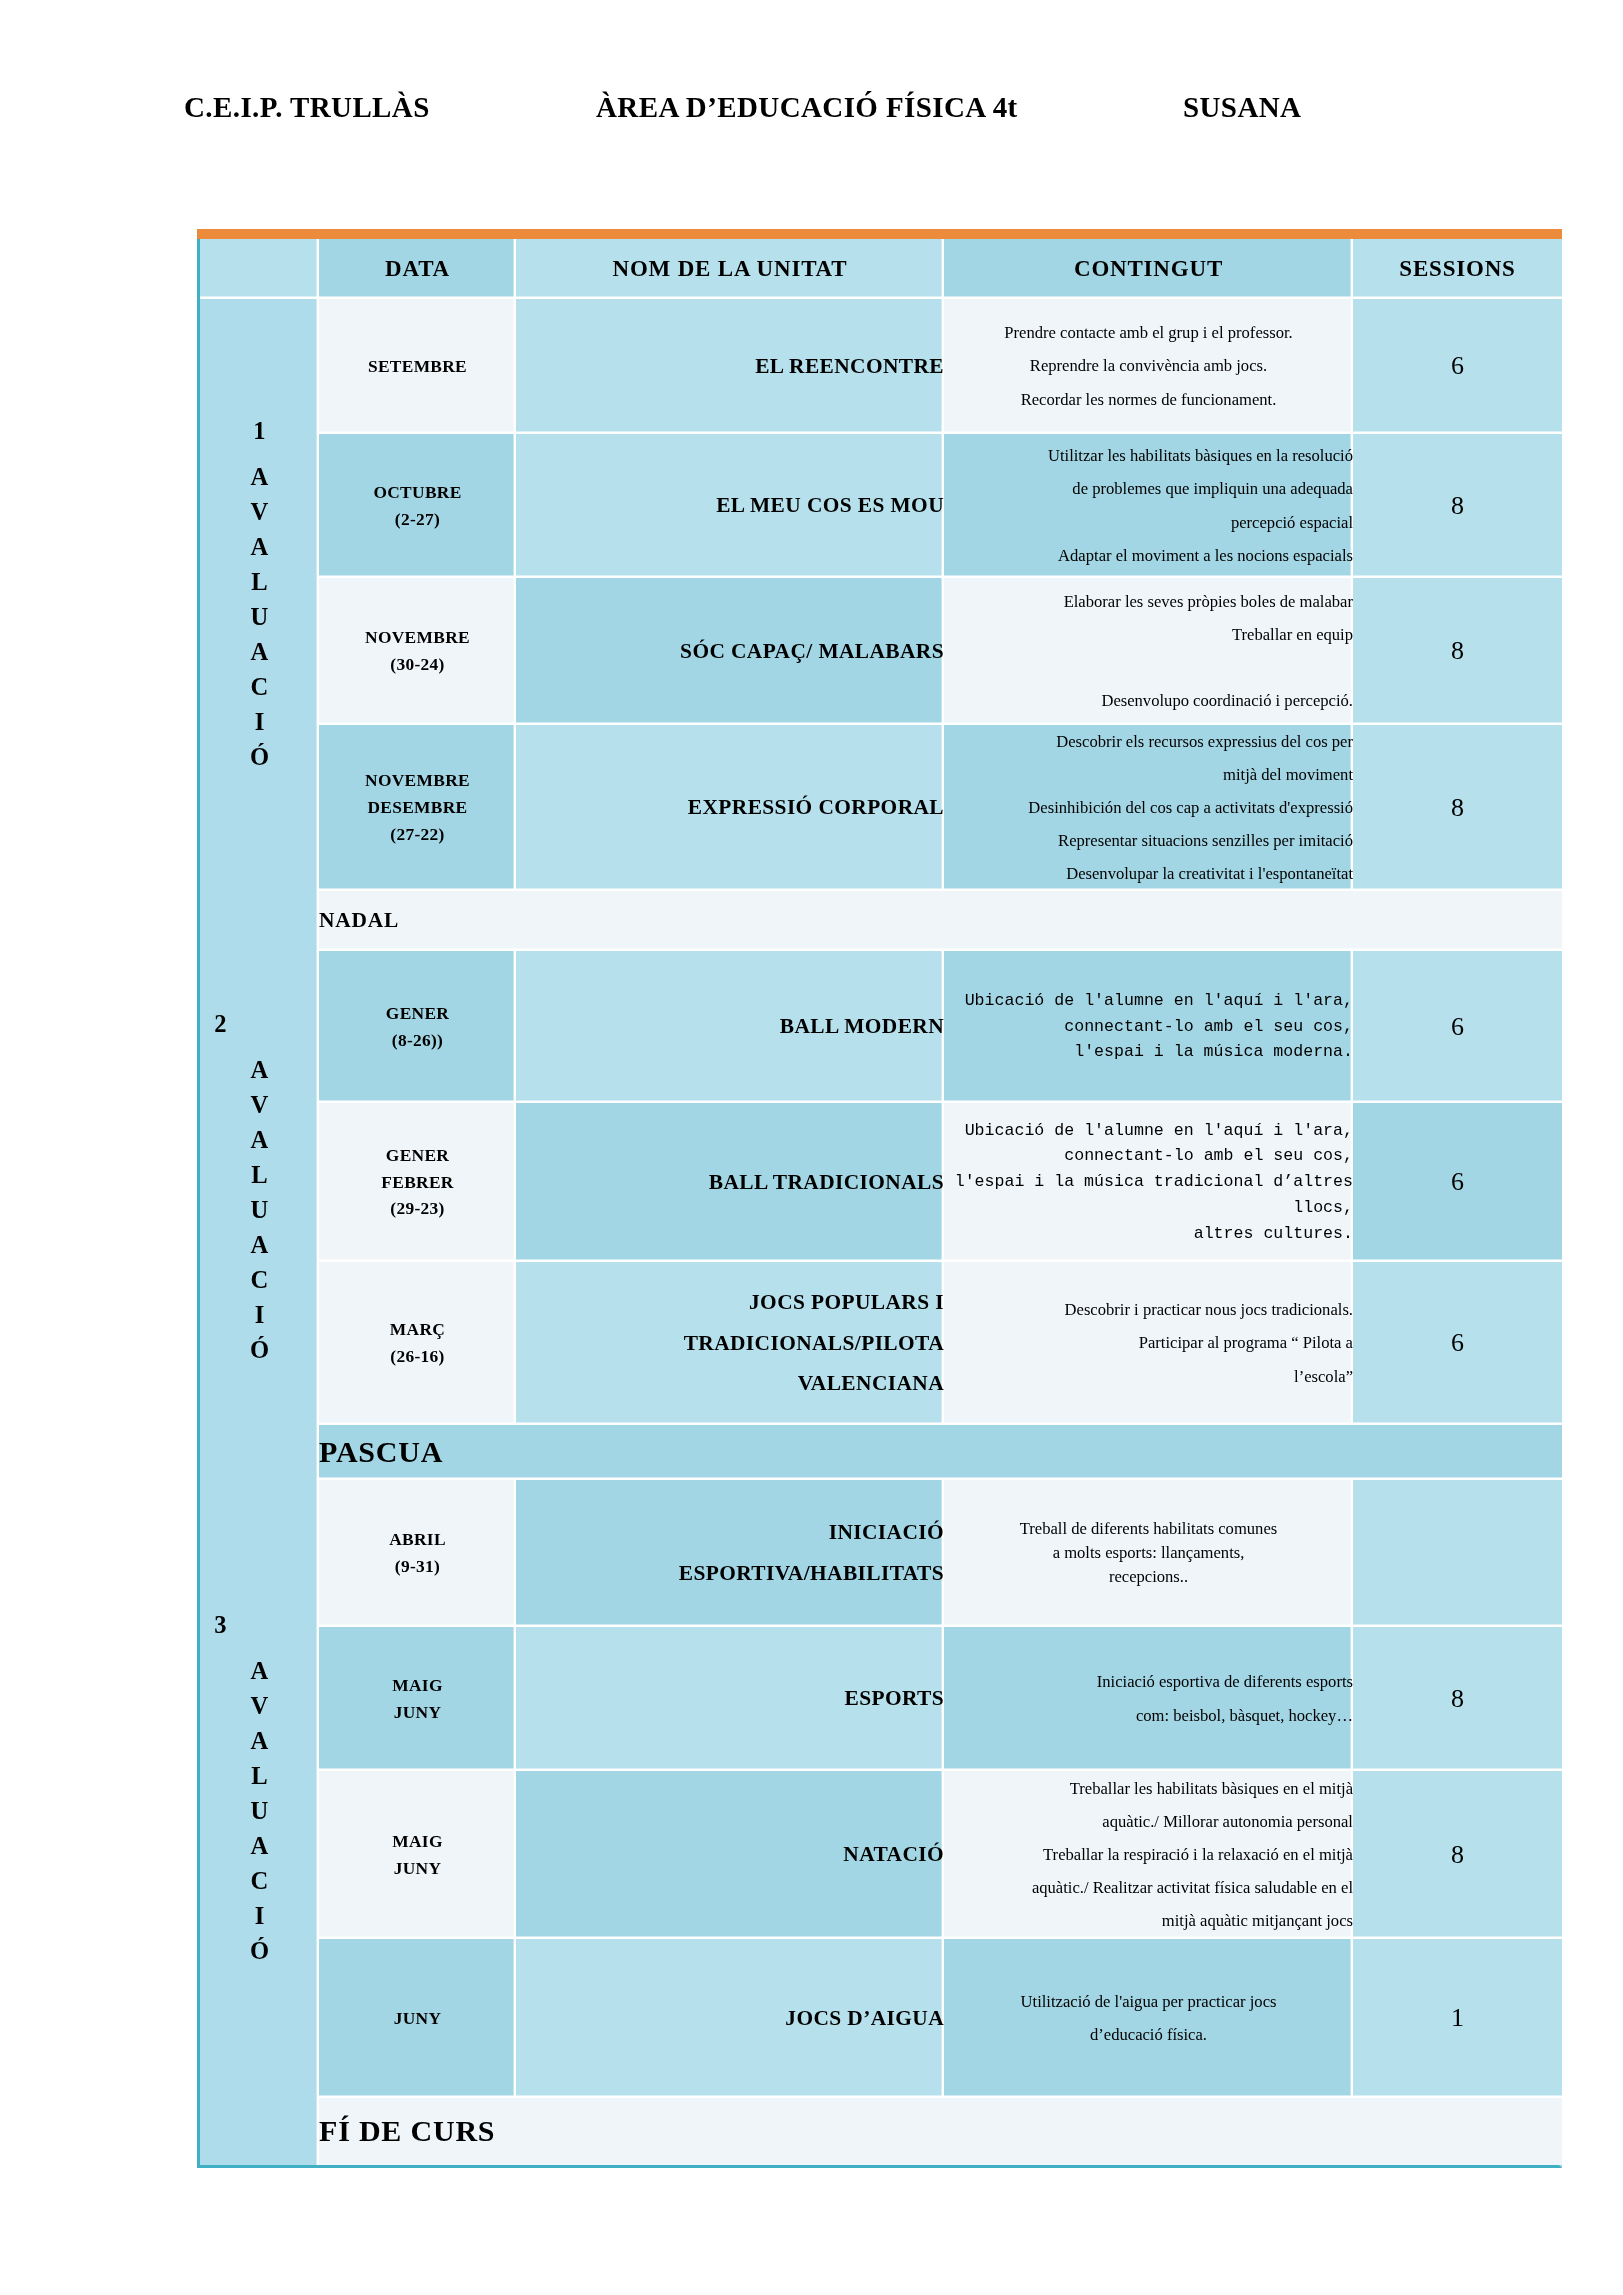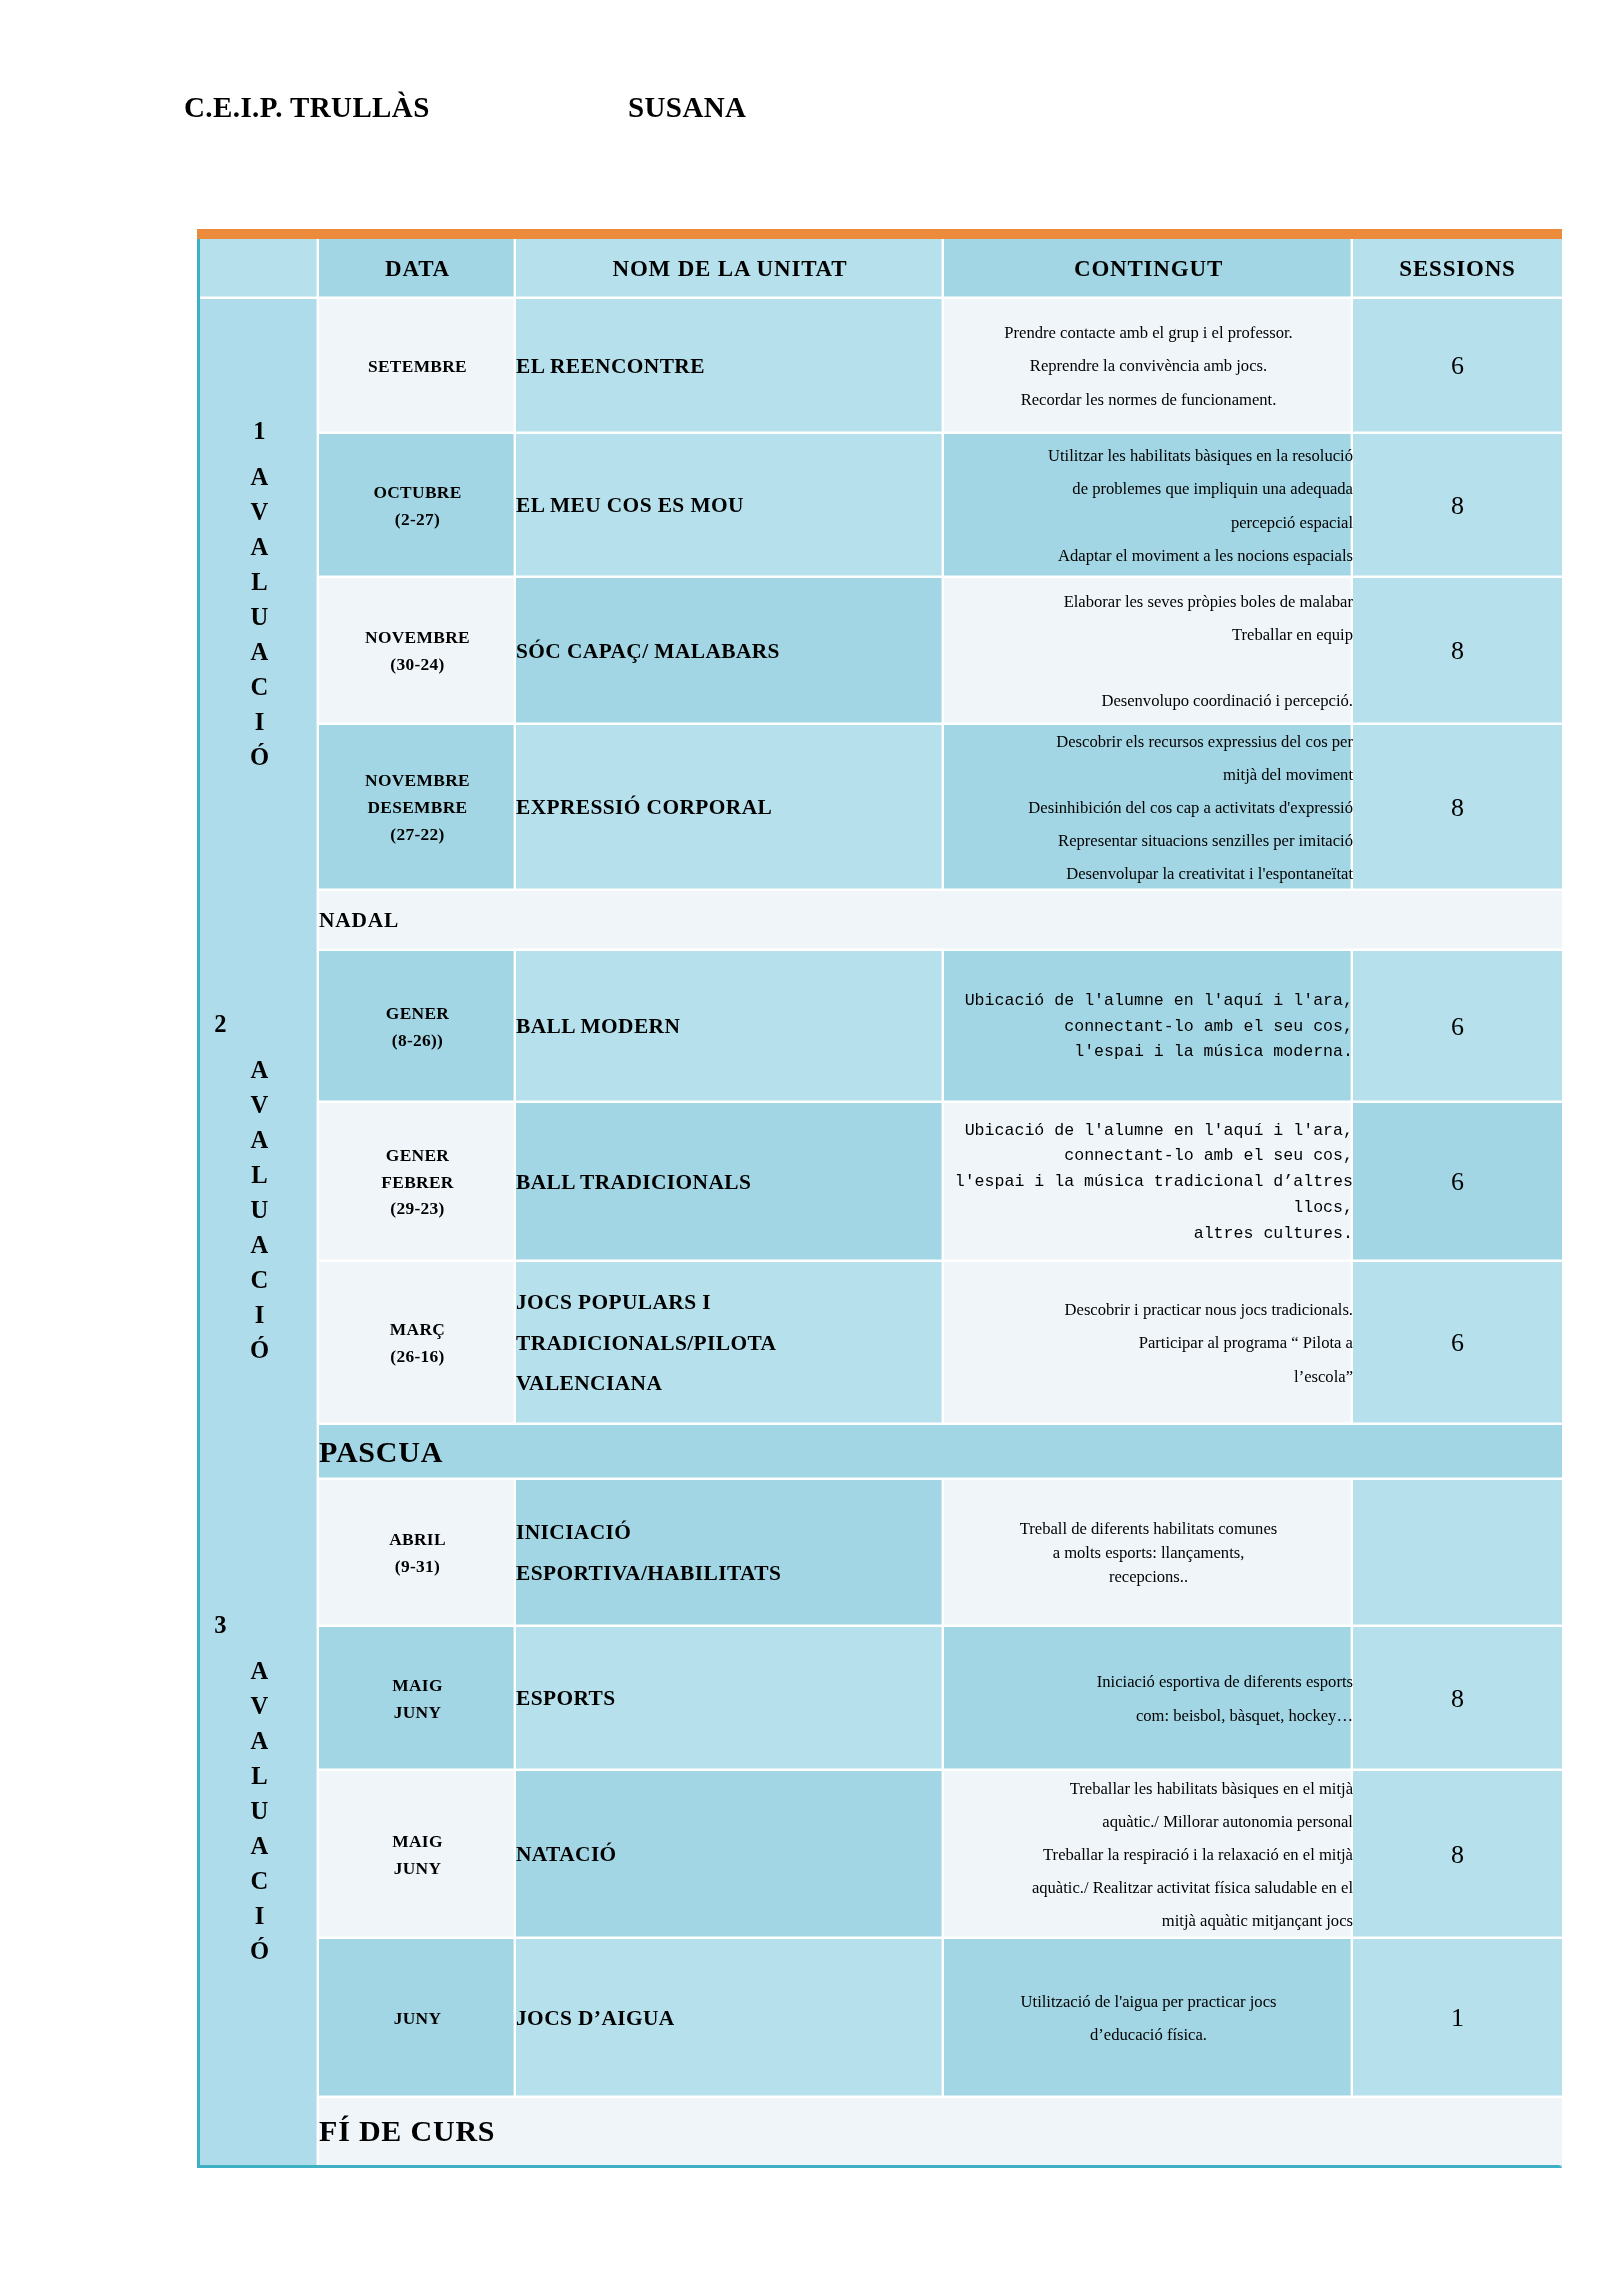--- a/index.html
+++ b/index.html
@@ -111,21 +111,21 @@
   
   .c-date {
     text-align: center;
     font-weight: bold;
     font-size: 17.4px;
     line-height: 1.55;
     letter-spacing: 0.3px;
     padding: 6.3px 4.8px;
   }
   .c-unit-txt {
-    text-align: left;
+    text-align: right;
     font-weight: bold;
     font-size: 21.4px;
     line-height: 1.9;
     letter-spacing: 0.4px;
     padding: 6.3px 8px;
     margin-left: 44px;
   }
   .c-cont-txt {
     text-align: right;
     font-size: 16.6px;
@@ -146,20 +146,21 @@
     letter-spacing: 0.8px;
   }
   .banner.small { font-size: 21.4px; }
   .banner.big   { font-size: 30px; }
 </style>
 </head>
 <body>
 
 <div class="page-header">
   <span class="hdr-school">C.E.I.P. TRULLÀS</span>
+  <span class="hdr-area">ÀREA D’EDUCACIÓ FÍSICA   4t</span>
   <span class="hdr-teacher">SUSANA</span>
 </div>
 
 <div class="sheet">
   <div class="orange-bar"></div>
   <div class="tbl-wrap">
     <table class="plan">
       <colgroup>
         <col class="c-aval">
           <col class="c-data">

